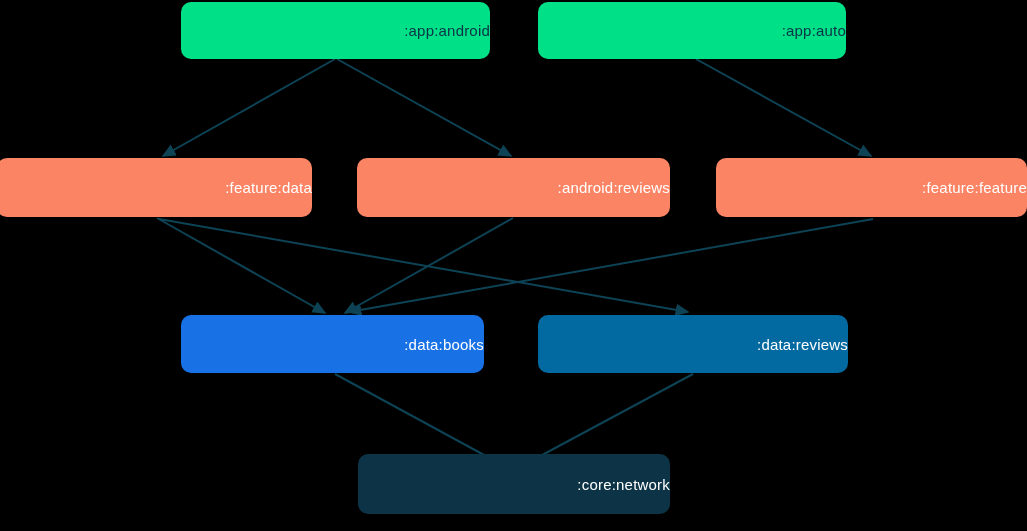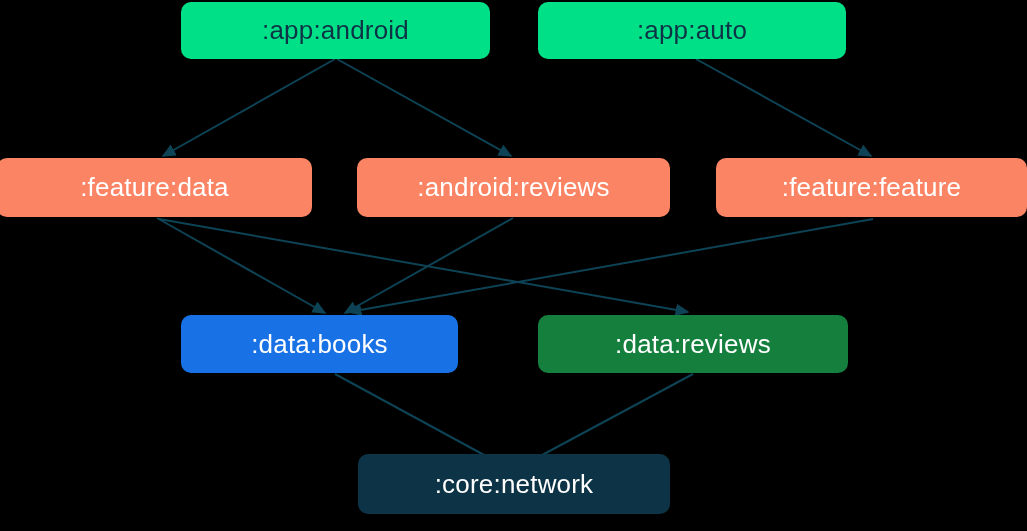--- a/index.html
+++ b/index.html
@@ -21,23 +21,23 @@
     top: 0;
     width: 1027px;
     height: 531px;
     pointer-events: none;
   }
   .node {
     position: absolute;
     box-sizing: border-box;
     display: flex;
     align-items: center;
-    justify-content: center;
+    justify-content: flex-end;
     border-radius: 10px;
-    font-size: 26px;
+    font-size: 15px;
     font-weight: 400;
     letter-spacing: 0.2px;
     white-space: nowrap;
     user-select: none;
     z-index: 2;
   }
 </style>
 </head>
 <body>
 
@@ -71,24 +71,24 @@
       </div>
       <div class="node" style="left: -3px; top: 158px; width: 315px; height: 59px; background: rgb(251, 132, 101); color: rgb(255, 255, 255);">
         <span>:feature:data</span>
       </div>
       <div class="node" style="left: 357px; top: 158px; width: 313px; height: 59px; background: rgb(251, 132, 101); color: rgb(255, 255, 255);">
         <span>:android:reviews</span>
       </div>
       <div class="node" style="left: 716px; top: 158px; width: 311px; height: 59px; background: rgb(251, 132, 101); color: rgb(255, 255, 255);">
         <span>:feature:feature</span>
       </div>
-      <div class="node" style="left: 181px; top: 315px; width: 277px; height: 58px; background: rgb(24, 113, 229); color: rgb(255, 255, 255);">
+      <div class="node" style="left: 181px; top: 315px; width: 303px; height: 58px; background: rgb(24, 113, 229); color: rgb(255, 255, 255);">
         <span>:data:books</span>
       </div>
-      <div class="node" style="left: 538px; top: 315px; width: 310px; height: 58px; background: #15803d; color: rgb(255, 255, 255);">
+      <div class="node" style="left: 538px; top: 315px; width: 310px; height: 58px; background: #0369a1; color: rgb(255, 255, 255);">
         <span>:data:reviews</span>
       </div>
       <div class="node" style="left: 358px; top: 454px; width: 312px; height: 60px; background: rgb(12, 51, 70); color: rgb(255, 255, 255);">
         <span>:core:network</span>
       </div>
     </div>
 
 </div>
 
 </body></html>

